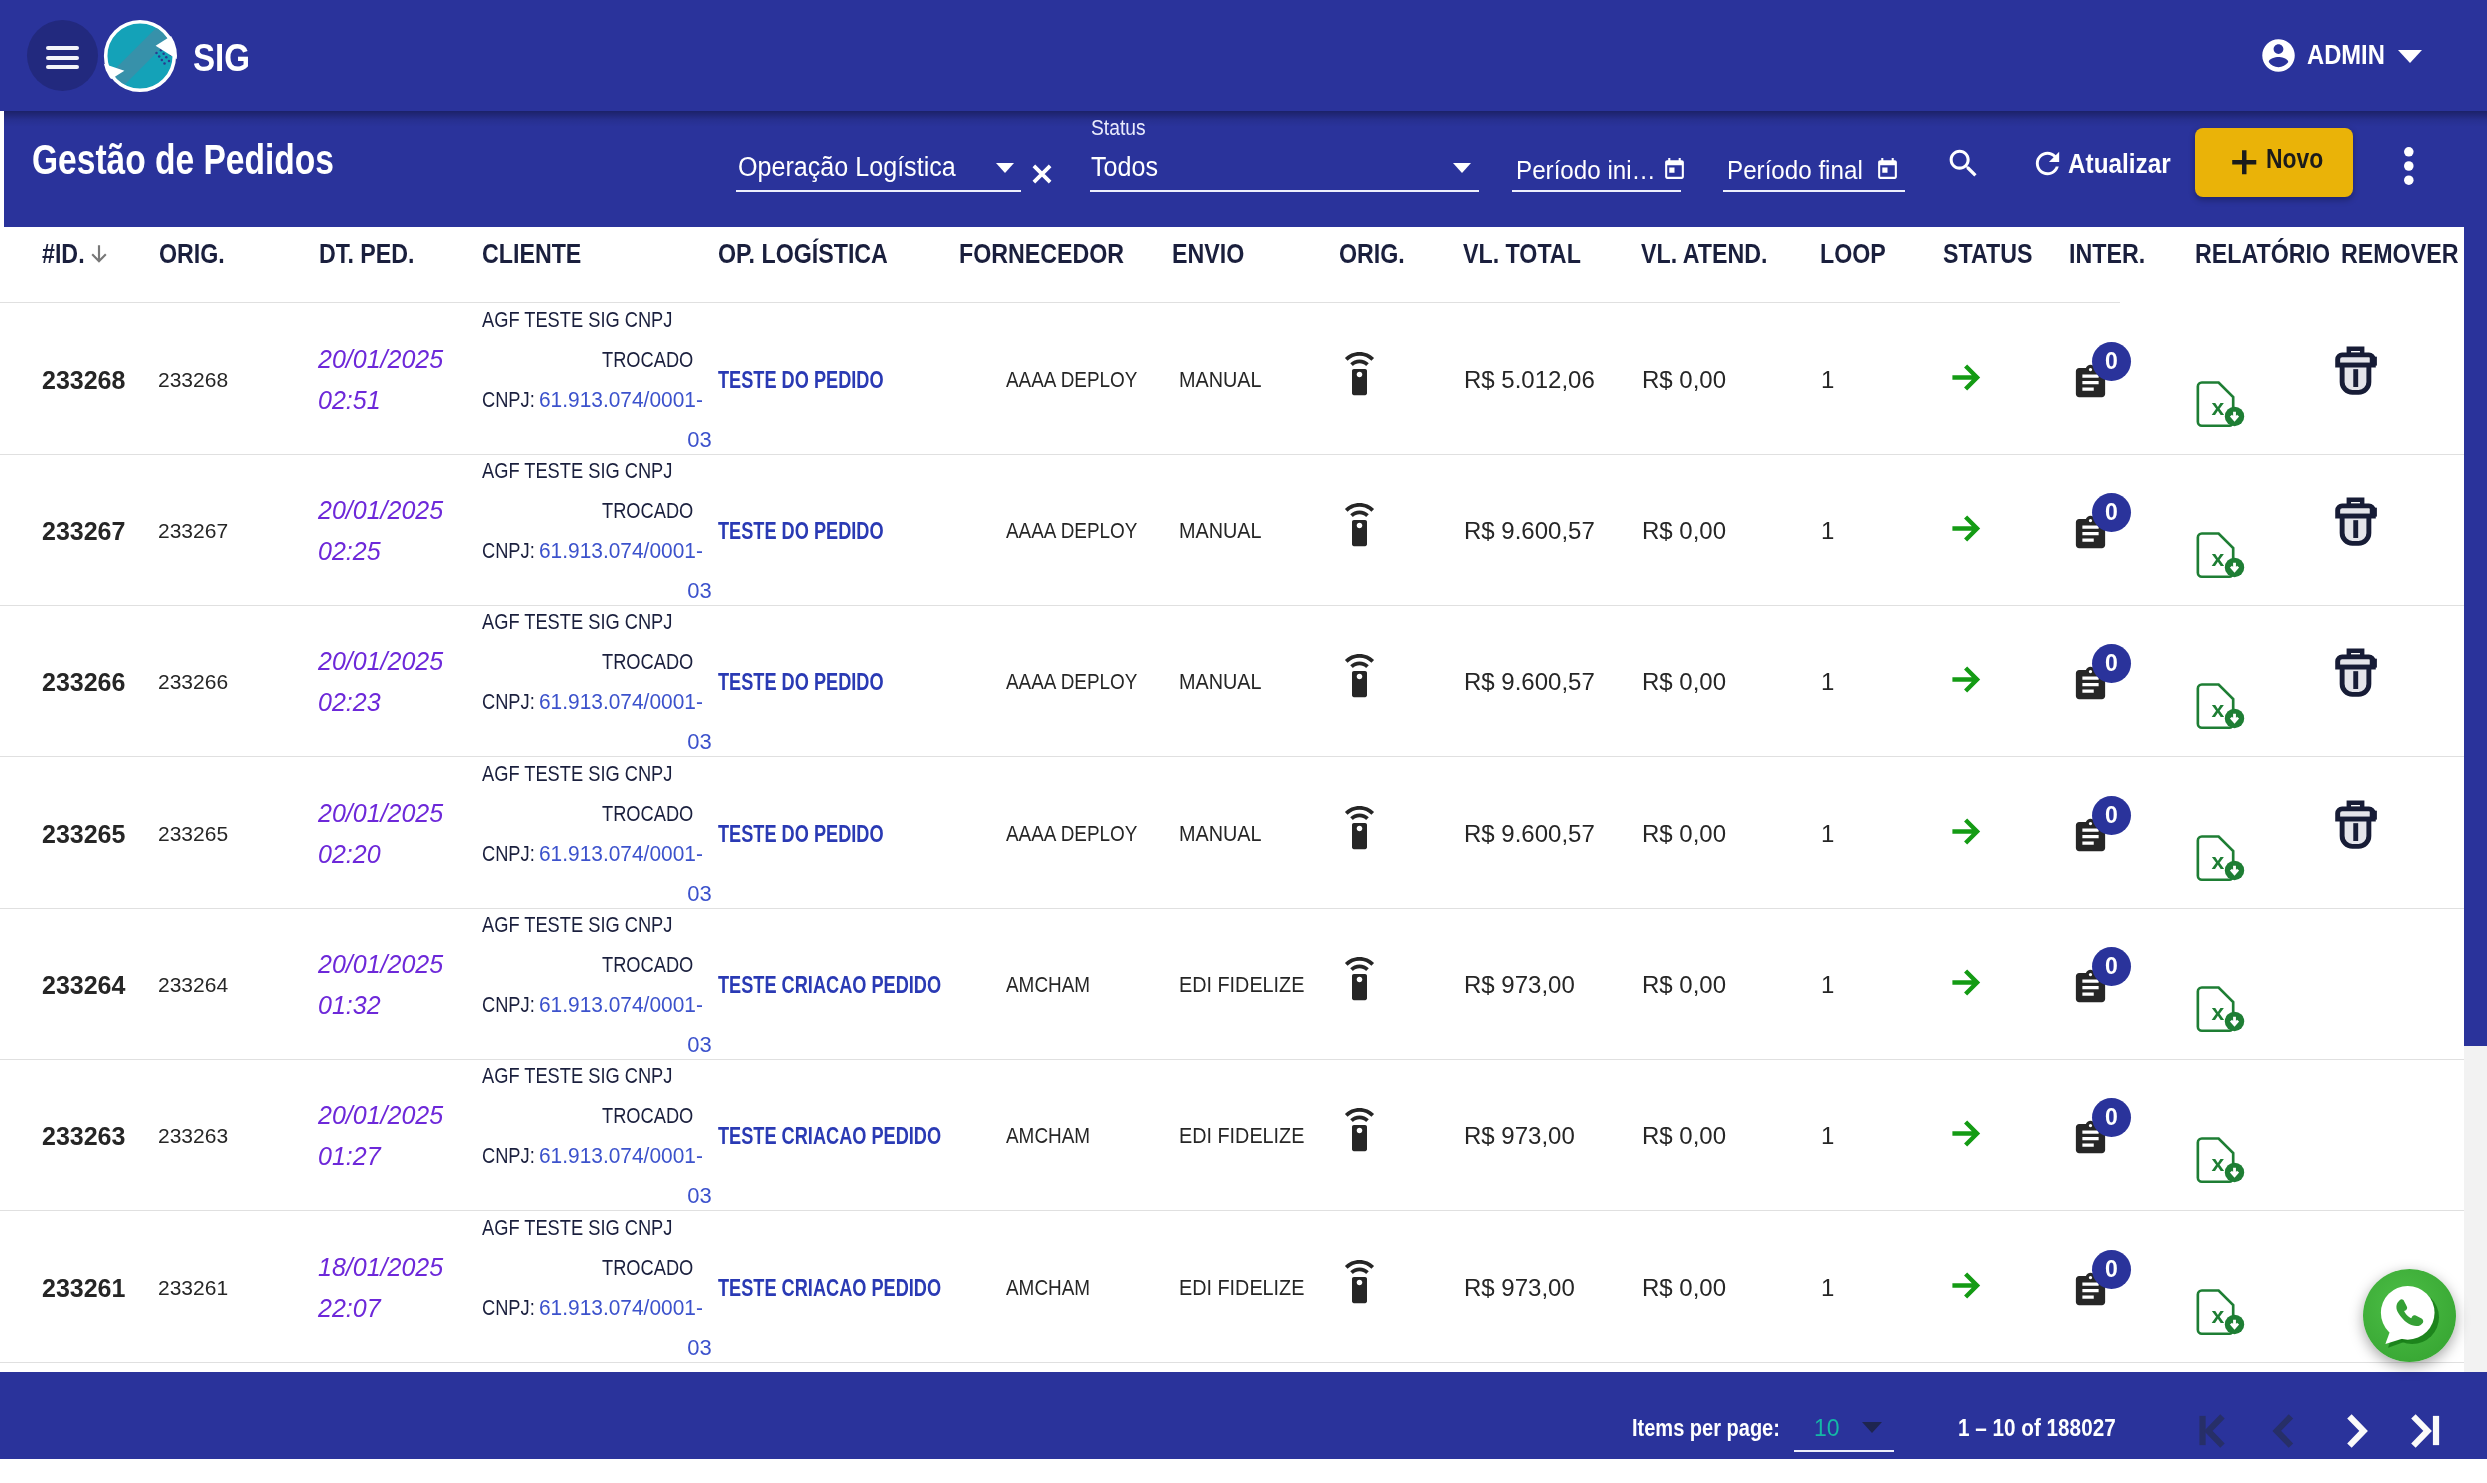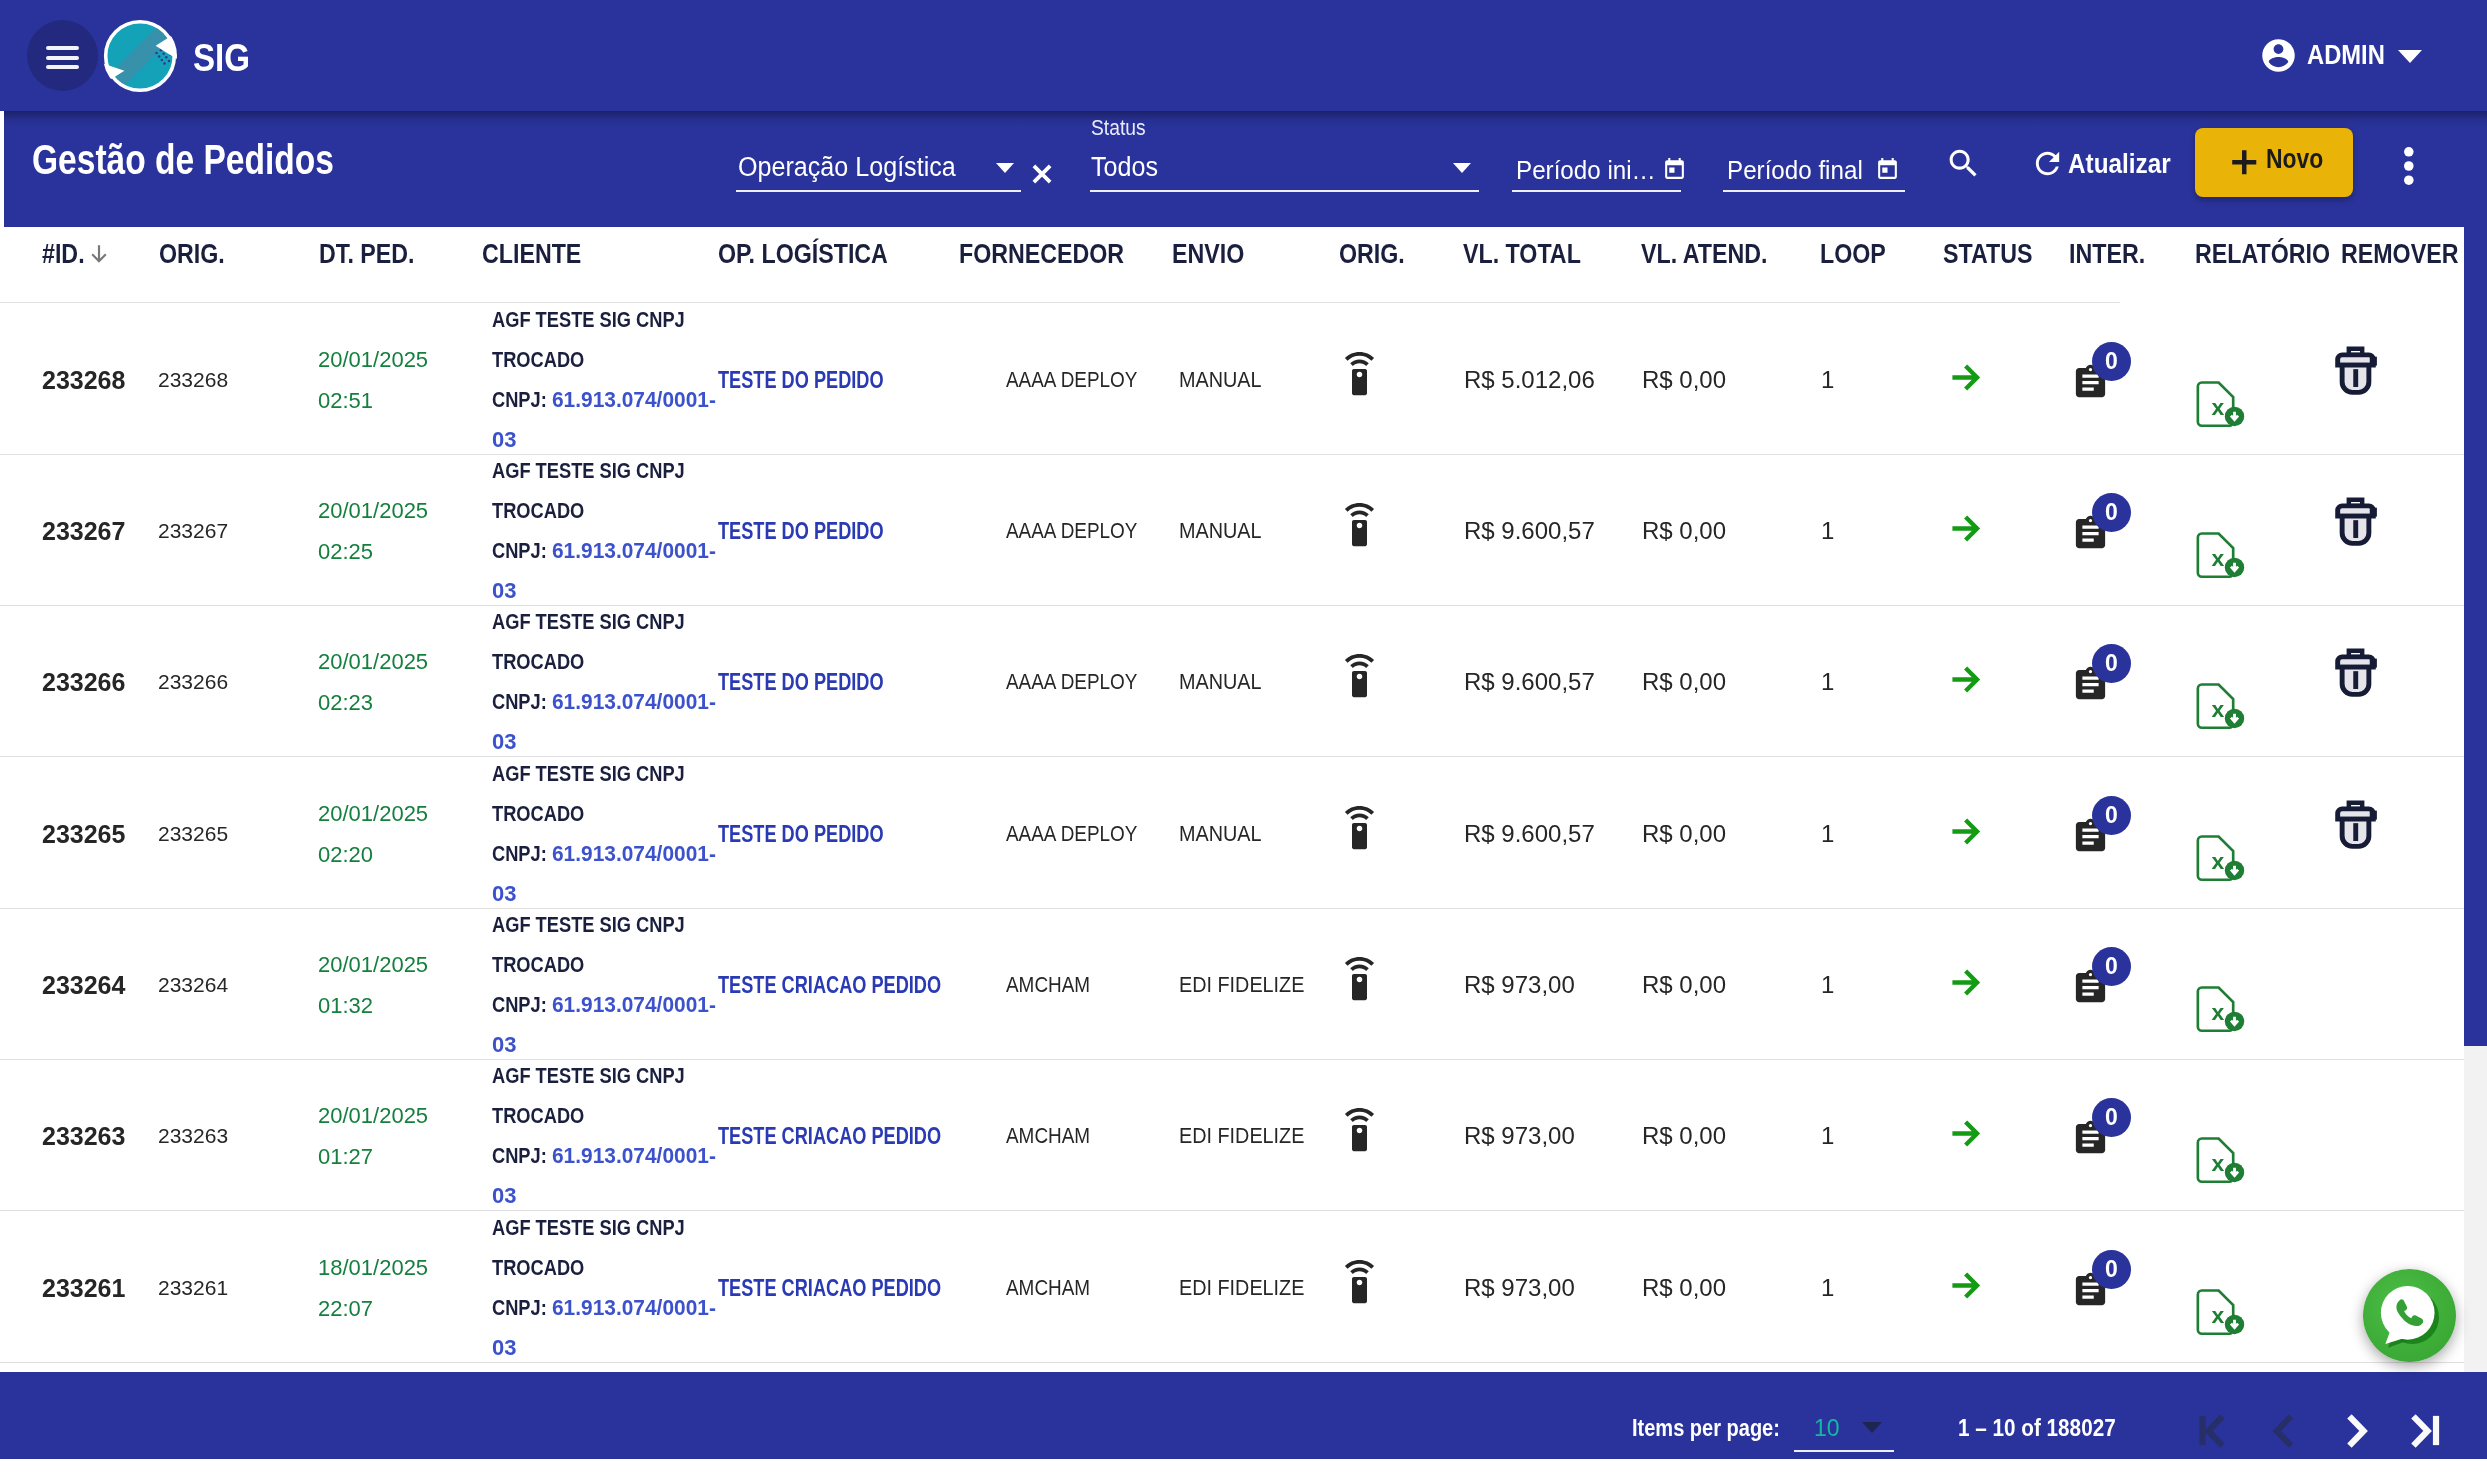--- a/index.html
+++ b/index.html
@@ -35,22 +35,22 @@
 
   
   #tablearea{position:absolute;left:0;top:205px;width:2464px;height:1167px;background:#fff;}
   .hcell{position:absolute;top:0;height:98px;line-height:98px;font-size:27px;font-weight:bold;color:var(--navy);white-space:nowrap;transform:scaleX(0.86);transform-origin:left center;}
   #thead{position:absolute;left:0;top:0;width:2120px;height:98px;border-bottom:1.8px solid #e0e0e0;background:#fff;}
   .row{position:absolute;left:0;width:2464px;height:150px;border-bottom:1.8px solid #e0e0e0;background:#fff;}
   .cell{position:absolute;white-space:nowrap;}
   .vmid{top:50%;transform:translateY(-50%);}
   .c-id{left:42px;font-size:25px;font-weight:bold;color:#262626;}
   .c-orig{left:158px;font-size:21px;color:#262626;}
-  .c-dt{left:318px;font-size:22px;color:#15803d;line-height:41px;}
-  .c-cli{left:492px;font-size:22px;font-weight:bold;color:var(--navy);line-height:40px;}
+  .c-dt{left:318px;font-size:25px;color:#6d28d9;line-height:41px;font-style:italic;}
+  .c-cli{left:482px;font-size:22px;font-weight:normal;color:var(--navy);line-height:40px;text-align:right;}
   .c-cli .sq{display:inline-block;transform:scaleX(0.83);transform-origin:left center;white-space:nowrap;}
   .c-cli .sq95{display:inline-block;transform:scaleX(0.95);transform-origin:left center;}
   .c-cli .lnk{color:var(--link);}
   .c-op{left:718px;font-size:23px;font-weight:bold;color:var(--oplink);}
   .c-op .sq{display:inline-block;transform:scaleX(0.79);transform-origin:left center;}
   .c-forn{left:1006px;font-size:22px;color:#262626;}
   .c-env{left:1179px;font-size:22px;color:#262626;}
   .sq86{display:inline-block;transform:scaleX(0.86);transform-origin:left center;}
   .sq90{display:inline-block;transform:scaleX(0.90);transform-origin:left center;}
   .c-vt{left:1464px;font-size:24px;color:#262626;}

